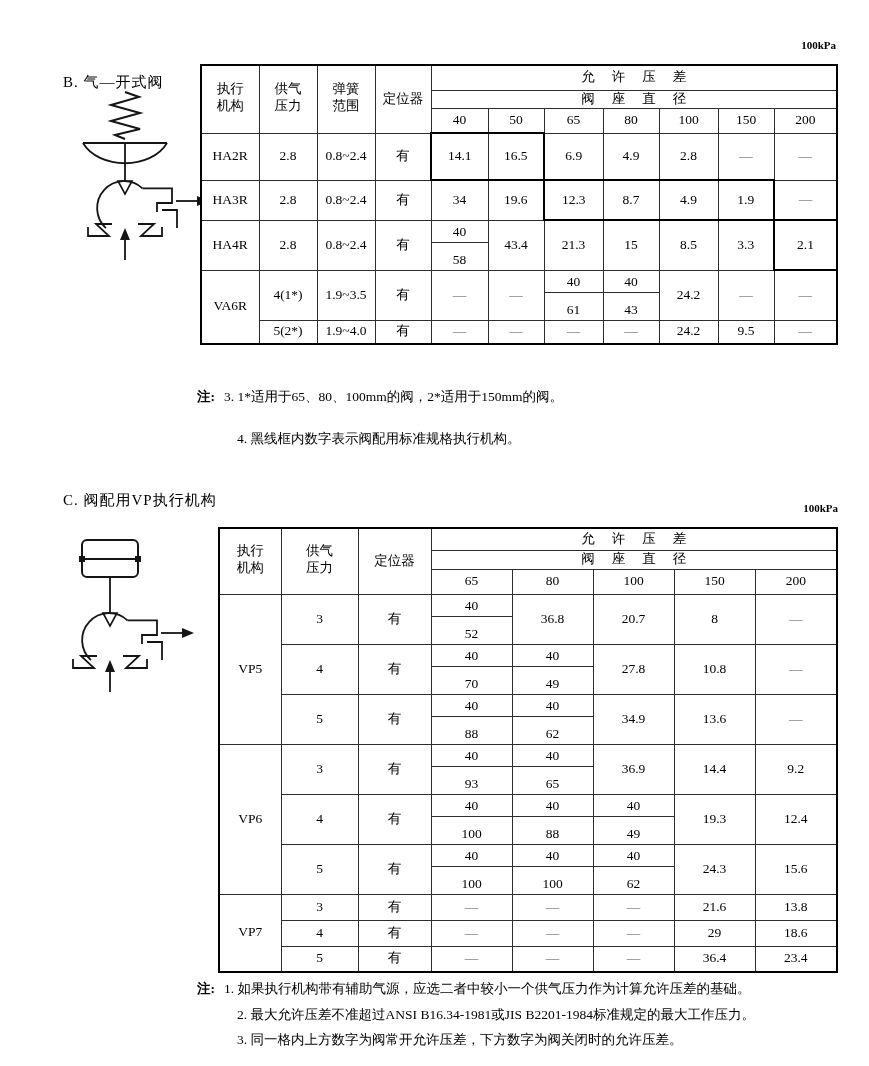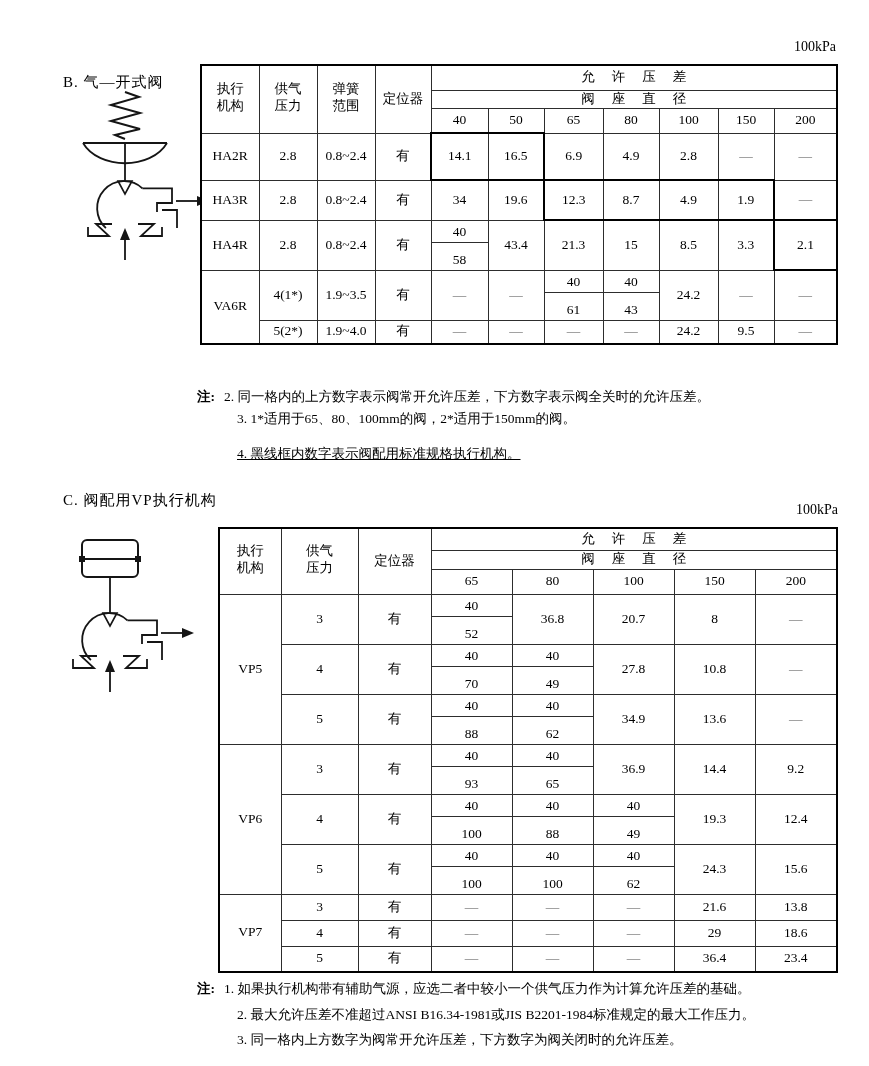--- a/index.html
+++ b/index.html
@@ -1,21 +1,21 @@
 <!DOCTYPE html>
 <html><head>
 <meta charset="utf-8">
 <style>
   html,body{margin:0;padding:0;background:#ffffff;}
   .page{
     position:relative;width:869px;height:1066px;background:#fff;color:#000;
     font-family:"Liberation Serif","DejaVu Serif",serif;overflow:hidden;
   }
   
-  .kpa{position:absolute;font-weight:normal;font-size:14px;white-space:nowrap;}
+  .kpa{position:absolute;font-weight:bold;font-size:11px;white-space:nowrap;}
   .kpa-b{top:39px;right:33px;}
   .kpa-c{top:502px;right:31px;}
   .heading{position:absolute;font-size:15px;white-space:nowrap;letter-spacing:1px;}
   .heading-b{left:63px;top:73px;}
   .heading-c{left:63px;top:491px;}
   
   .vicon{position:absolute;}
   .vicon-b{left:45px;top:88px;}
   .vicon-c{left:30px;top:520px;}
   .vicon path,.vicon line,.vicon polyline{stroke:#151515;fill:none;}
@@ -43,21 +43,21 @@
   td.split .t{border-bottom:1px solid #2d2d2d;line-height:17px;padding:2px 0;}
   td.split .b{line-height:17px;padding:2px 0;margin-top:6px;}
   .dash{color:#6f6f6f;}
   
   .notes{position:absolute;display:flex;font-size:13.5px;}
   .notes-b{left:197px;top:387px;width:660px;}
   .notes-c{left:197px;top:979px;width:665px;}
   .note-label{font-weight:bold;width:27px;flex:0 0 27px;line-height:20px;}
   .note-line{line-height:20px;white-space:nowrap;}
   .notes-b .note-line{margin-bottom:1.5px;}
-  .notes-b .note-line:last-child{margin-top:15px;text-decoration:underline;}
+  .notes-b .note-line:last-child{margin-top:22px;}
   .notes-c .note-line{margin-bottom:5.5px;}
   .note-line:not(:first-child){margin-left:13px;}
 </style>
 </head>
 <body>
 
 <div class="page">
 
   <div class="kpa kpa-b">100kPa</div>
   <div class="heading heading-b">B. 气—开式阀</div>
@@ -188,21 +188,20 @@
       <td>24.2</td>
       <td>9.5</td>
       <td class="dash">—</td>
     </tr>
   </tbody>
     </table>
 
   <div class="notes notes-b">
     <div class="note-label">注:</div>
     <div class="note-lines">
-      <div class="note-line">2. 同一格内的上方数字表示阀常开允许压差，下方数字表示阀全关时的允许压差。</div>
       <div class="note-line">3. 1*适用于65、80、100mm的阀，2*适用于150mm的阀。</div>
       <div class="note-line">4. 黑线框内数字表示阀配用标准规格执行机构。</div>
     </div>
   </div>
 
   <div class="kpa kpa-c">100kPa</div>
   <div class="heading heading-c">C. 阀配用VP执行机构</div>
 
   <svg class="vicon vicon-c" width="170" height="175" viewBox="0 0 170 175">
     <rect x="52" y="20" width="56" height="37" rx="5" fill="none" stroke="#151515" stroke-width="2"></rect>

